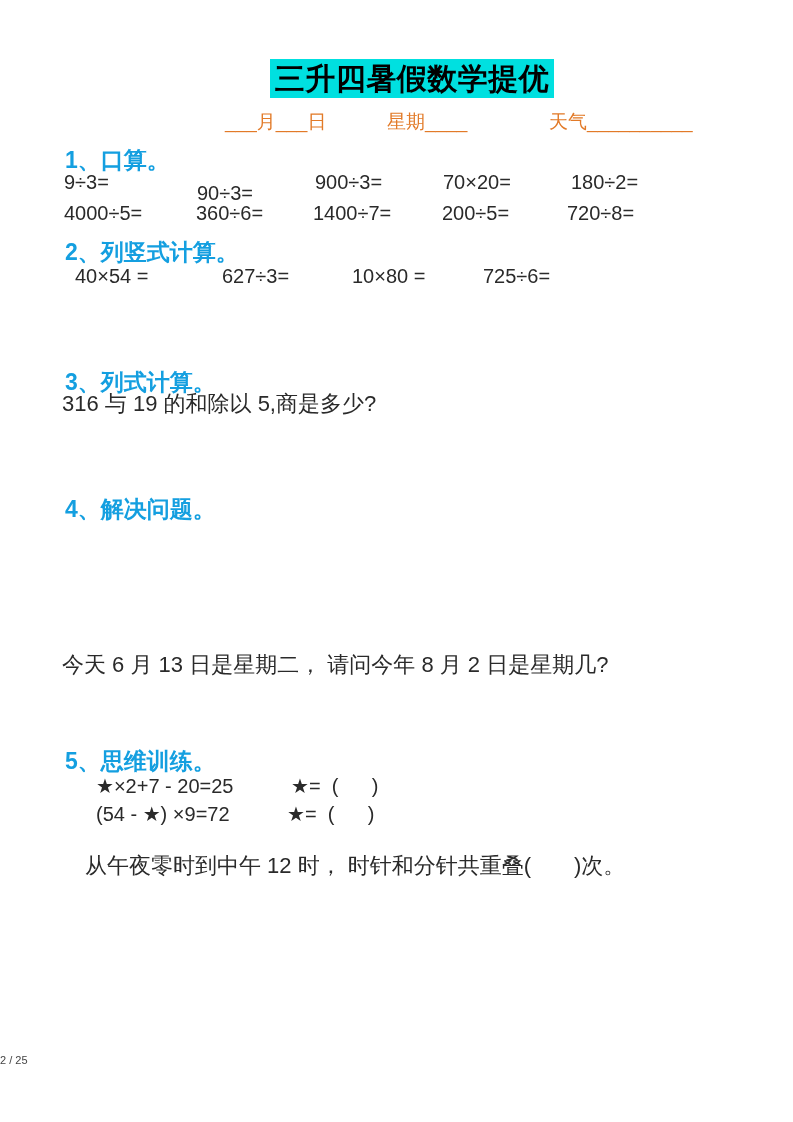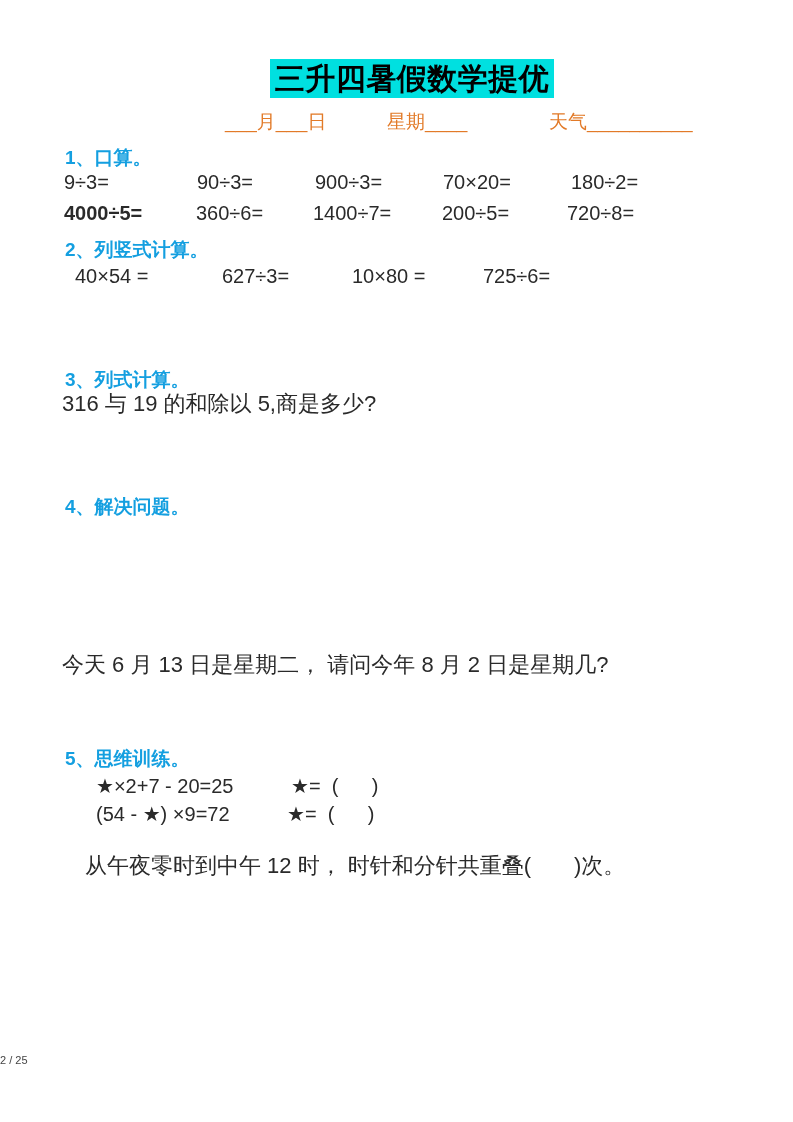--- a/index.html
+++ b/index.html
@@ -18,21 +18,21 @@
     background:#00e0e0;
     color:#000000;
     font-size:30px;
     font-weight:bold;
     line-height:39px;
     padding:0 5px;
     letter-spacing:0.5px;
     margin-left:31px;
   }
   .date-part { position:absolute; top:109px; font-size:19px; color:#e27a28; white-space:pre; }
-  .heading { font-size:19px; font-weight:bold; color:#149fe0; white-space:pre; }
+  .heading { font-size:23px; font-weight:bold; color:#149fe0; white-space:pre; }
   .eq { font-size:20px; white-space:pre; color:#2a2a2a; }
   .body-text { font-size:22px; line-height:32px; color:#2a2a2a; }
   .footer {
     position:absolute; top:1054px; left:0; width:100%;
     text-align:left;
     font-family:Liberation Sans, sans-serif;
     font-size:11px; color:#444444;
   }
 </style>
 </head>
@@ -44,26 +44,26 @@
     <span class="title-text">三升四暑假数学提优</span>
   </div>
 
   <span class="date-part" style="left:225px;">___月___日</span>
   <span class="date-part" style="left:387px;">星期____</span>
   <span class="date-part" style="left:549px;">天气__________</span>
 
   <div class="abs heading" style="left:65px; top:145px;">1、口算。</div>
 
   <span class="abs eq" style="left:64px;  top:171px;">9÷3=</span>
-  <span class="abs eq" style="left:197px; top:171px;">90÷3=</span>
+  <span class="abs eq" style="left:197px; top:182px;">90÷3=</span>
   <span class="abs eq" style="left:315px; top:171px;">900÷3=</span>
   <span class="abs eq" style="left:443px; top:171px;">70×20=</span>
   <span class="abs eq" style="left:571px; top:171px;">180÷2=</span>
 
-  <span class="abs eq" style="left:64px;  top:202px;font-weight:bold;">4000÷5=</span>
+  <span class="abs eq" style="left:64px;  top:202px;">4000÷5=</span>
   <span class="abs eq" style="left:196px; top:202px;">360÷6=</span>
   <span class="abs eq" style="left:313px; top:202px;">1400÷7=</span>
   <span class="abs eq" style="left:442px; top:202px;">200÷5=</span>
   <span class="abs eq" style="left:567px; top:202px;">720÷8=</span>
 
   <div class="abs heading" style="left:65px; top:237px;">2、列竖式计算。</div>
 
   <span class="abs eq" style="left:75px;  top:265px;">40×54 =</span>
   <span class="abs eq" style="left:222px; top:265px;">627÷3=</span>
   <span class="abs eq" style="left:352px; top:265px;">10×80 =</span>

